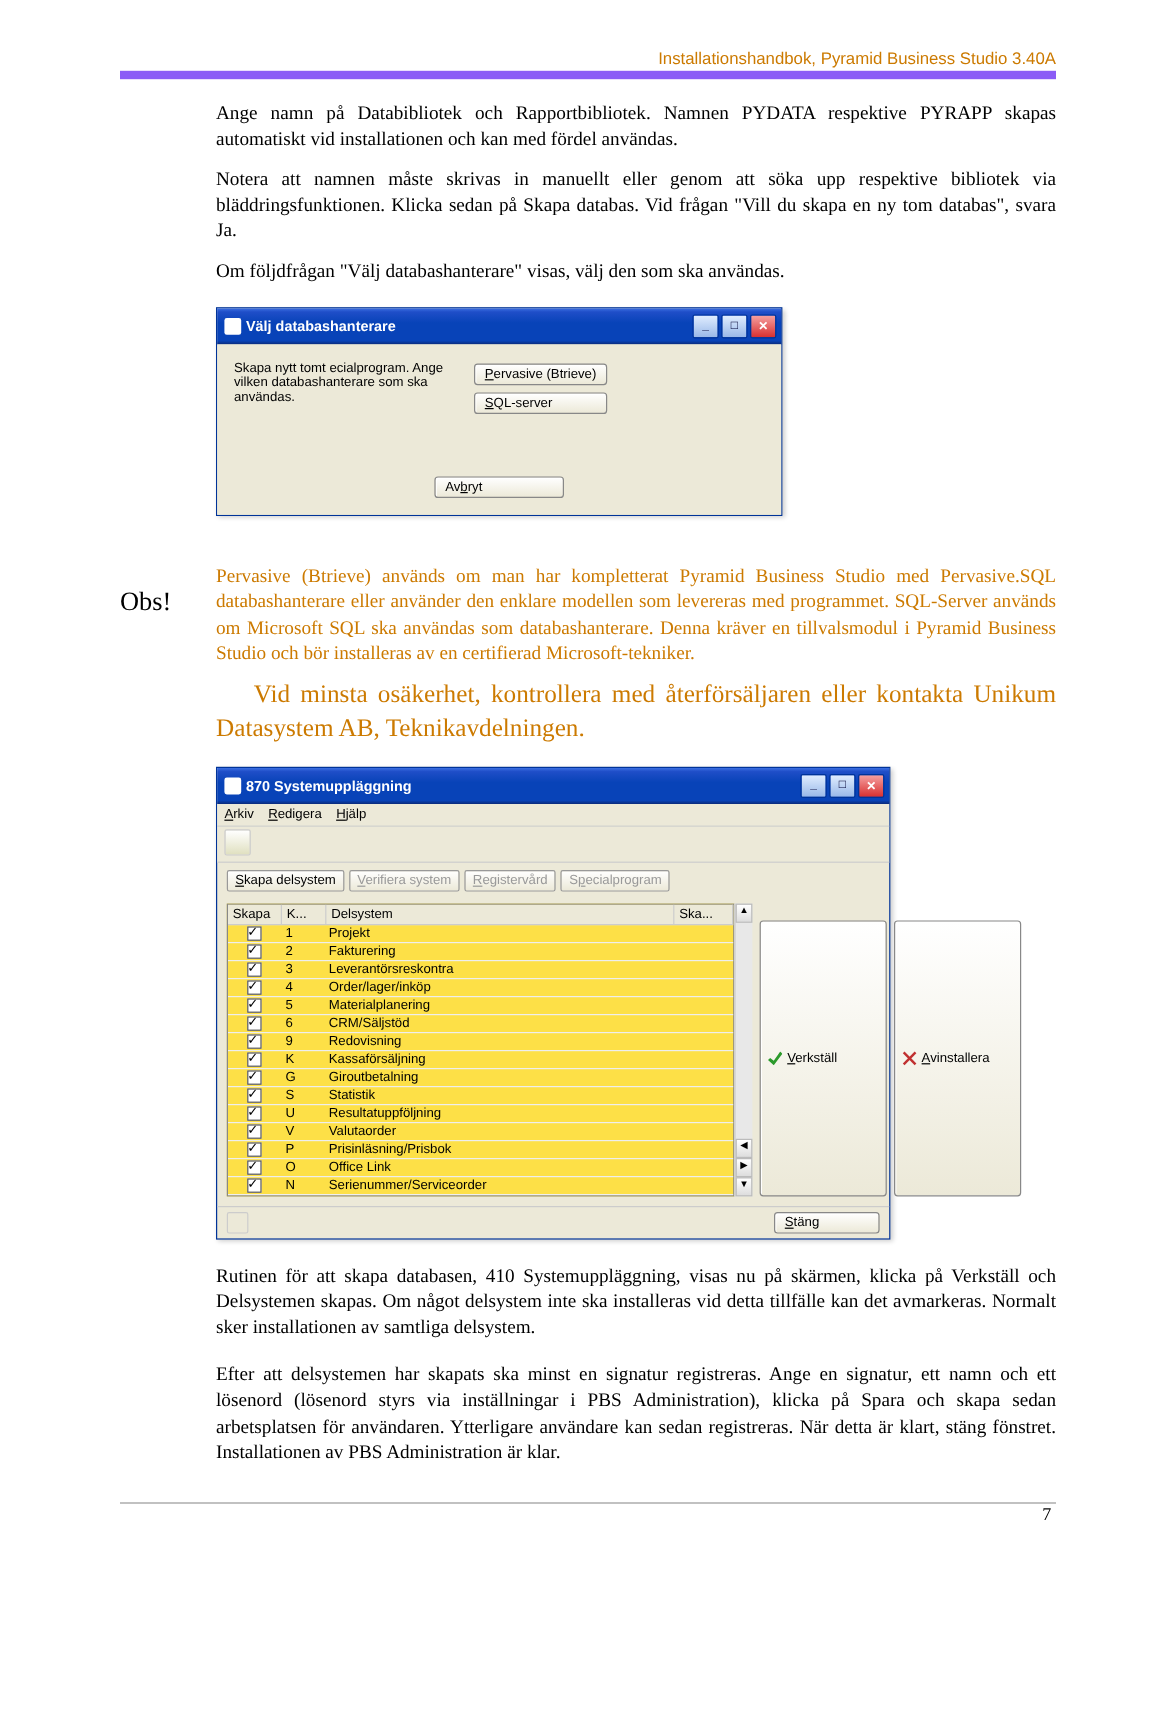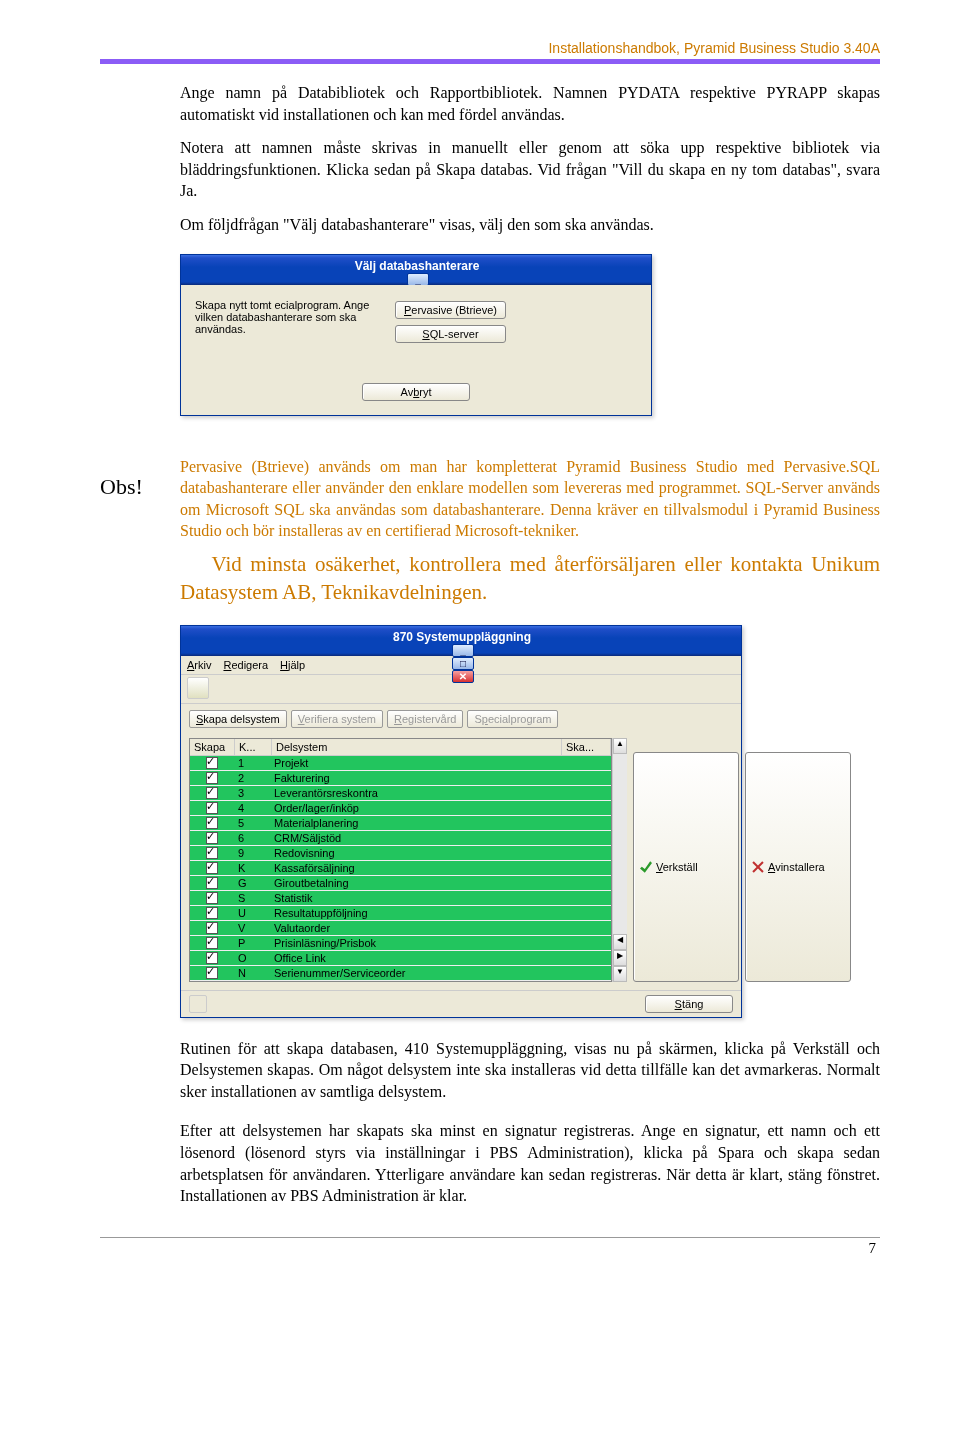--- a/index.html
+++ b/index.html
@@ -7,21 +7,21 @@
     font-family: "Times New Roman", serif;
     background: #fff;
     color: #000;
     width: 960px;
   }
   .page {
     padding: 40px 80px 30px 100px;
     position: relative;
   }
   .header-line {
-    border-bottom: 5px solid #8b5cf6;
+    border-bottom: 7px solid #8b5cf6;
     margin-bottom: 4px;
   }
   .header-title {
     text-align: right;
     font-family: Arial, sans-serif;
     color: #cc7a00;
     font-size: 14px;
     padding-bottom: 3px;
   }
   .body-text {
@@ -63,21 +63,20 @@
   .win-xp.dlg1 { width: 470px; margin-bottom: 40px; }
   .win-xp.dlg2 { width: 560px; margin-bottom: 20px; }
   .titlebar {
     background: linear-gradient(to bottom, #3a6ee1 0%, #1f4ec8 10%, #0843b8 40%, #0843b8 90%, #0a2a7a 100%);
     color: #fff;
     font-weight: bold;
     padding: 4px 4px 4px 6px;
     display: flex;
     align-items: center;
     height: 22px;
-    flex-direction: column;
   }
   .titlebar .title-text { flex: 1; font-size: 12px; }
   .titlebar .tb-icon {
     width: 14px; height: 14px; margin-right: 4px;
     background: #fff; border-radius: 2px;
   }
   .tb-btn {
     width: 20px; height: 18px;
     background: linear-gradient(to bottom, #e0edff, #99b8e8);
     border: 1px solid #003399;
@@ -92,36 +91,36 @@
   }
   .dlg-body { padding: 14px; background: #ece9d8; position: relative; }
   .xp-btn {
     background: linear-gradient(to bottom, #fff, #ece9d8);
     border: 1px solid #888;
     border-radius: 3px;
     padding: 2px 8px;
     font-family: Tahoma, Arial, sans-serif;
     font-size: 11px;
     min-width: 90px;
-    text-align: center;
+    text-align: left;
     display: inline-block;
     box-shadow: 1px 1px 0 #fff inset;
   }
   .dlg1-row { display: flex; }
   .dlg1-left { width: 200px; font-size: 11px; }
   .dlg1-right { display: flex; flex-direction: column; gap: 6px; padding-top: 2px; }
-  .dlg1-footer { text-align: center; margin-top: 40px; }
+  .dlg1-footer { text-align: center; margin-top: 52px; }
   .menubar { padding: 3px 6px; background: #ece9d8; display: flex; gap: 12px; border-bottom: 1px solid #ccc;}
   .toolbar { padding: 2px 6px; background: #ece9d8; border-bottom: 1px solid #ccc; }
   .tool-icon { width: 20px; height: 20px; display: inline-block; background: linear-gradient(to bottom,#fff,#e0e0c0); border:1px solid #ccc; border-radius:2px; }
   .tab-row { padding: 6px 8px; display: flex; gap: 4px; }
   .tab-like { border: 1px solid #999; border-radius: 2px; background: linear-gradient(to bottom,#fff,#ece9d8); padding: 2px 6px; font-size: 11px; }
   .grid-area { margin: 4px 8px 8px 8px; display: flex; gap: 6px; }
   .grid {
-    background: #22c55e; border: 1px solid #888;
+    background: #fde047; border: 1px solid #888;
     flex: 1;
     font-size: 11px;
   }
   .grid-header { display: flex; background: #ece9d8; border-bottom: 1px solid #ccc; }
   .gh { padding: 2px 4px; border-right: 1px solid #ccc; font-weight: normal; }
   .gh.c0 { width: 36px; }
   .gh.c1 { width: 28px; }
   .gh.c2 { flex: 1; }
   .gh.c3 { width: 40px; }
   .grid-row { display: flex; border-bottom: 1px solid #eee; }

